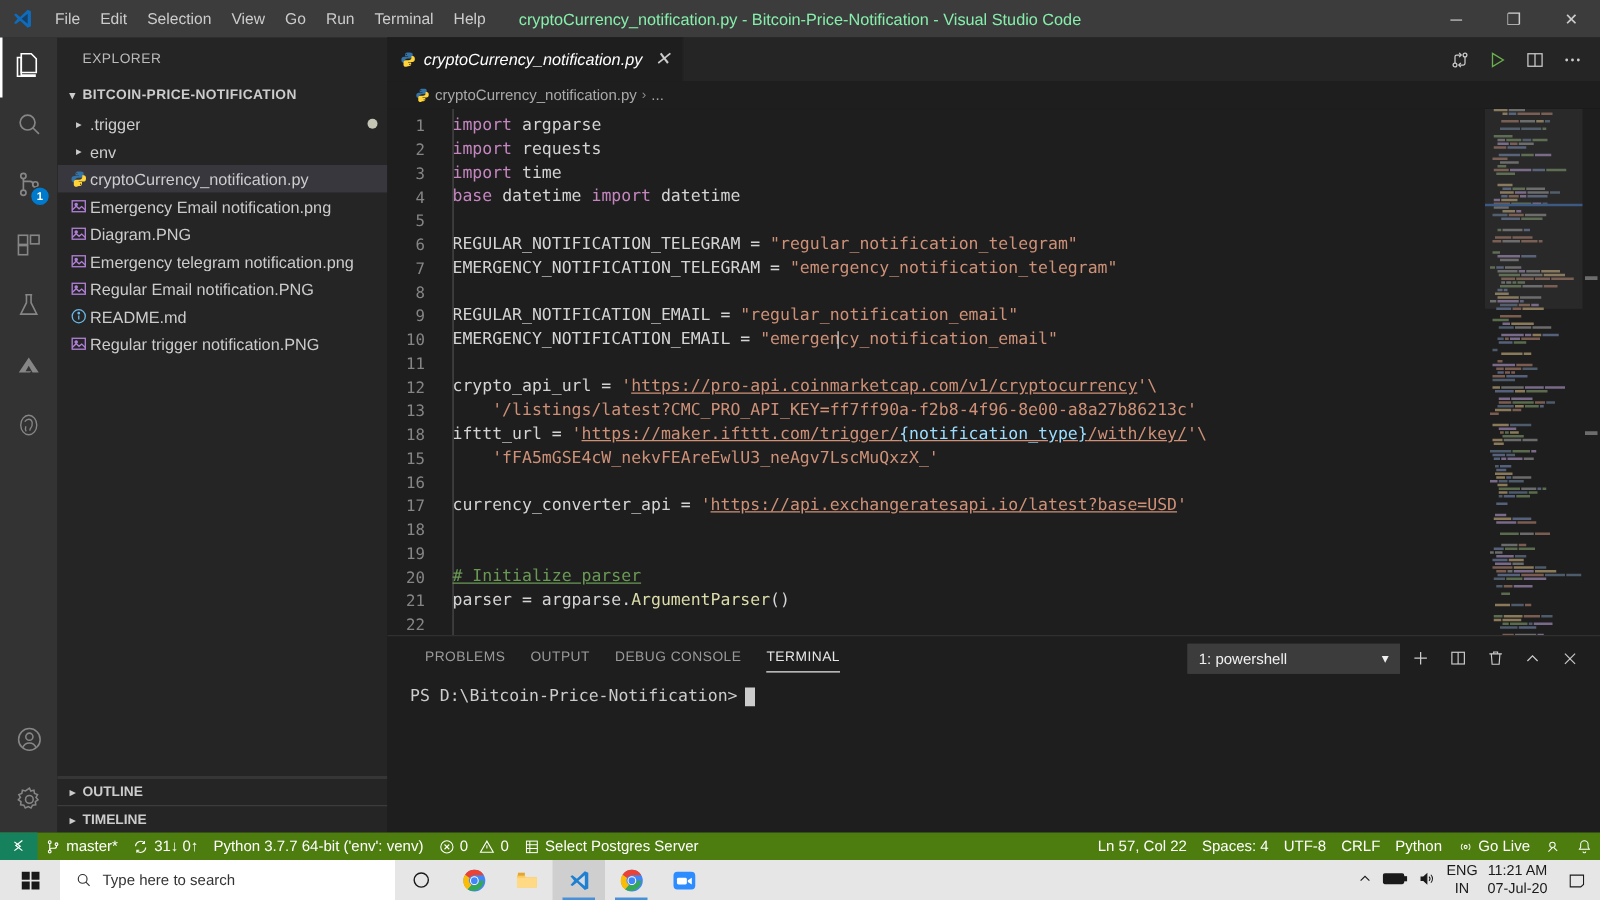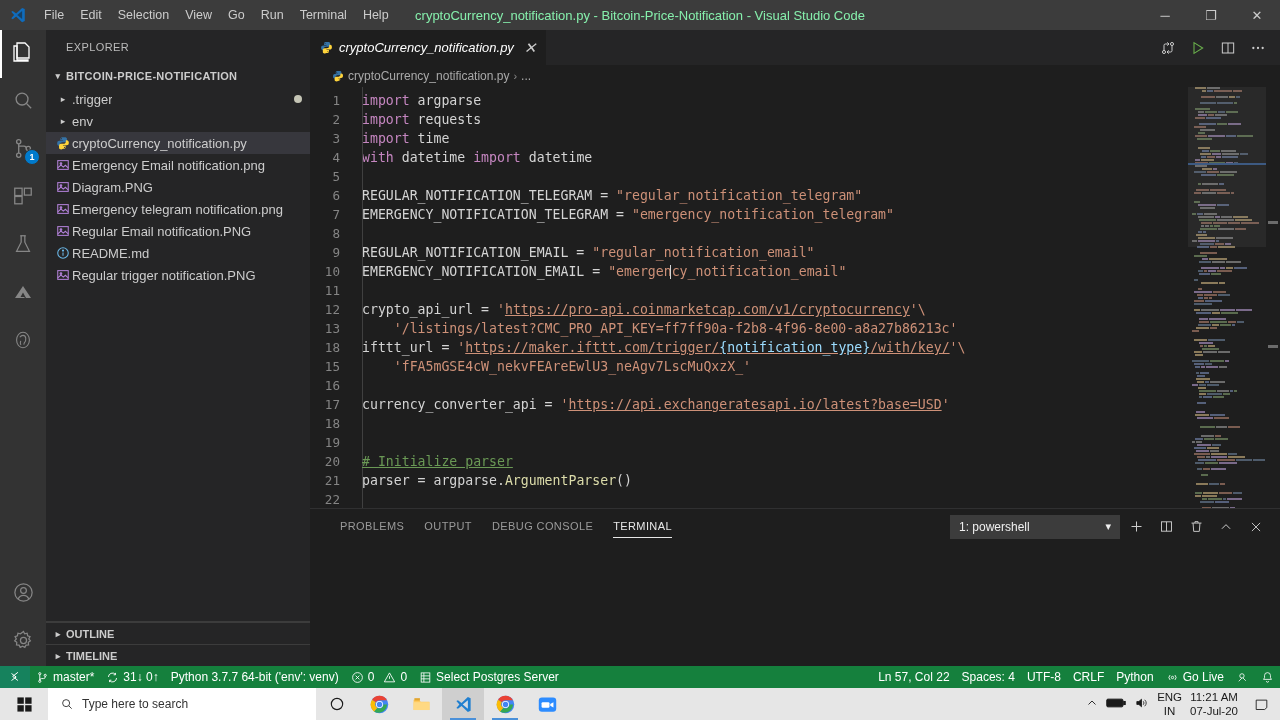--- a/index.html
+++ b/index.html
@@ -182,21 +182,21 @@
   }
   .terminal-body {
     flex: 1; padding: 4px 0 0 18px;
     font-family: "DejaVu Sans Mono", monospace; font-size: 13.2px; color: #cccccc;
   }
   .term-line { height: 19px; line-height: 19px; display: flex; align-items: center; }
   .term-cursor { display: inline-block; width: 8px; height: 15px; background: #cccccc; margin-left: 6px; }
 
   
   .statusbar {
-    height: 22px; flex: 0 0 22px; background: #15803d; color: #ffffff;
+    height: 22px; flex: 0 0 22px; background: #4d7c0f; color: #ffffff;
     display: flex; align-items: center; font-size: 12px;
   }
   .sb-remote {
     background: #16825d; height: 22px; display: flex; align-items: center;
     padding: 0 8px; color: #fff;
   }
   .sb-item {
     height: 22px; display: flex; align-items: center; gap: 4px;
     padding: 0 6px; white-space: nowrap; cursor: pointer;
   }
@@ -513,21 +513,21 @@
         <span class="bc-sep">›</span>
         <span>...</span>
       </div>
 
       <div class="code-area">
         <div class="code-scroll">
           <div class="code-lines" id="code-lines">
               <div class="cline"><span class="lnum">1</span><span class="ltext"><span class="kw">import</span><span class="op"> argparse</span></span></div>
               <div class="cline"><span class="lnum">2</span><span class="ltext"><span class="kw">import</span><span class="op"> requests</span></span></div>
               <div class="cline"><span class="lnum">3</span><span class="ltext"><span class="kw">import</span><span class="op"> time</span></span></div>
-              <div class="cline"><span class="lnum">4</span><span class="ltext"><span class="kw">with</span><span class="op"> datetime </span><span class="kw">import</span><span class="op"> datetime</span></span></div>
+              <div class="cline"><span class="lnum">4</span><span class="ltext"><span class="kw">base</span><span class="op"> datetime </span><span class="kw">import</span><span class="op"> datetime</span></span></div>
               <div class="cline"><span class="lnum">5</span><span class="ltext"></span></div>
               <div class="cline"><span class="lnum">6</span><span class="ltext"><span class="op">REGULAR_NOTIFICATION_TELEGRAM = </span><span class="str">"regular_notification_telegram"</span></span></div>
               <div class="cline"><span class="lnum">7</span><span class="ltext"><span class="op">EMERGENCY_NOTIFICATION_TELEGRAM = </span><span class="str">"emergency_notification_telegram"</span></span></div>
               <div class="cline"><span class="lnum">8</span><span class="ltext"></span></div>
               <div class="cline"><span class="lnum">9</span><span class="ltext"><span class="op">REGULAR_NOTIFICATION_EMAIL = </span><span class="str">"regular_notification_email"</span></span></div>
               <div class="cline"><span class="lnum">10</span><span class="ltext"><span class="op">EMERGENCY_NOTIFICATION_EMAIL = </span><span class="str">"emergency_notification_email"</span><span class="cursor-i"></span></span></div>
               <div class="cline"><span class="lnum">11</span><span class="ltext"></span></div>
               <div class="cline"><span class="lnum">12</span><span class="ltext"><span class="op">crypto_api_url = </span><span class="str">'</span><span class="str ulink">https://pro-api.coinmarketcap.com/v1/cryptocurrency</span><span class="str">'\</span></span></div>
               <div class="cline"><span class="lnum">13</span><span class="ltext"><span class="str">    '/listings/latest?CMC_PRO_API_KEY=ff7ff90a-f2b8-4f96-8e00-a8a27b86213c'</span></span><span class="indent-guide" style="left: 52px;"></span></div>
               <div class="cline"><span class="lnum">18</span><span class="ltext"><span class="op">ifttt_url = </span><span class="str">'</span><span class="str ulink">https://maker.ifttt.com/trigger/</span><span class="var ulink">{notification_type}</span><span class="str ulink">/with/key/</span><span class="str">'\</span></span></div>
@@ -1251,20 +1251,26 @@
               <svg width="14" height="14" viewBox="0 0 24 24" fill="none" stroke="#cccccc" stroke-width="1.7">
                   <path d="M5 15 L12 8 L19 15"></path>
                 </svg>
             </div>
             <div class="pa-btn">
               <svg width="14" height="14" viewBox="0 0 24 24" stroke="#cccccc" stroke-width="1.6">
                   <line x1="5" y1="5" x2="19" y2="19"></line>
                   <line x1="19" y1="5" x2="5" y2="19"></line>
                 </svg>
             </div>
+          </div>
+        </div>
+        <div class="terminal-body">
+          <div class="term-line">
+            <span>PS D:\Bitcoin-Price-Notification&gt;</span>
+            <span class="term-cursor"></span>
           </div>
         </div>
       </div>
     </div>
   </div>
 
   <div class="statusbar">
     <div class="sb-remote">
       <svg width="14" height="14" viewBox="0 0 24 24" fill="none" stroke="#ffffff" stroke-width="1.7">
         <path d="M17 4 L8 11 L17 18"></path>

